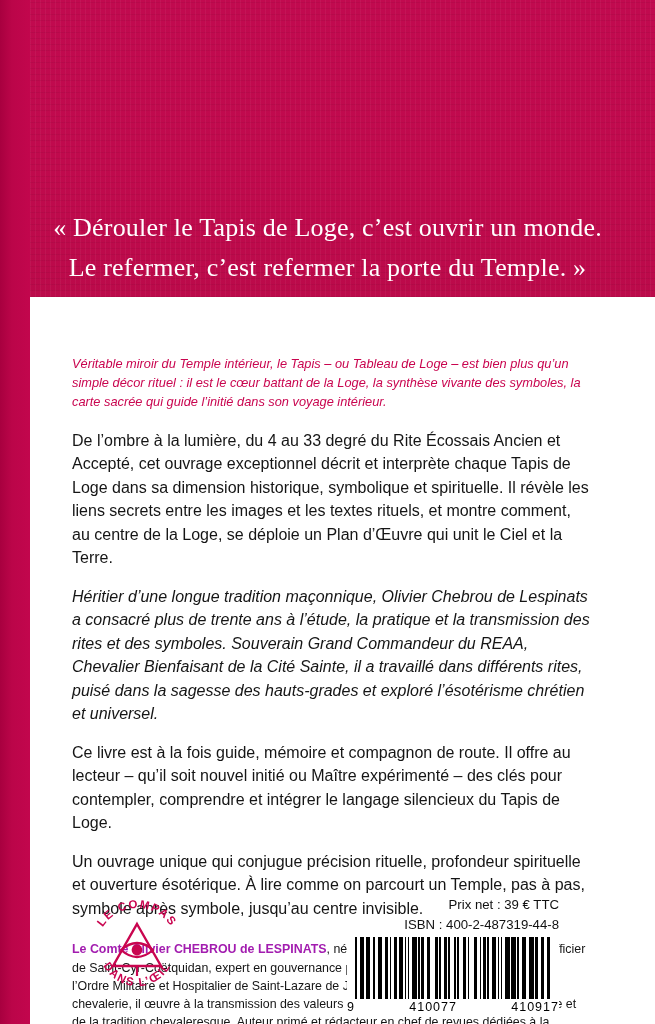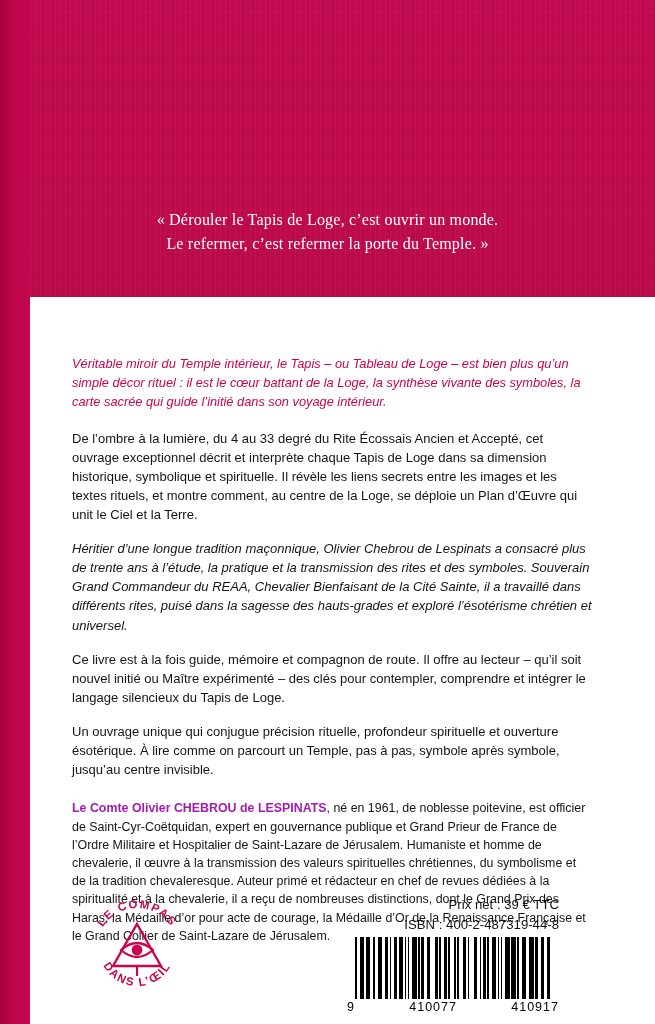--- a/index.html
+++ b/index.html
@@ -39,21 +39,21 @@
     background: linear-gradient(90deg, #a8003f 0%, #bb0549 40%, #c2064d 100%);
   }
   .quote {
     position: absolute;
     left: 40px;
     top: 208px;
     width: 575px;
     text-align: center;
     color: #ffffff;
     font-family: "Liberation Serif", serif;
-    font-size: 16px;
+    font-size: 26px;
     line-height: 1.52;
     letter-spacing: 0.2px;
   }
   .quote .line {
     display: block;
     white-space: nowrap;
   }
   
   .body-area {
     position: absolute;
@@ -64,21 +64,21 @@
     background: #ffffff;
   }
   .content {
     position: absolute;
     left: 42px;
     top: 57px;
     width: 520px;
   }
   p {
     margin: 0 0 15px 0;
-    font-size: 13px;
+    font-size: 16px;
     line-height: 1.47;
     color: #151515;
     text-align: left;
   }
   p.lede {
     color: #c9054f;
     font-style: italic;
     font-size: 12.8px;
     line-height: 1.5;
     margin-bottom: 17px;

